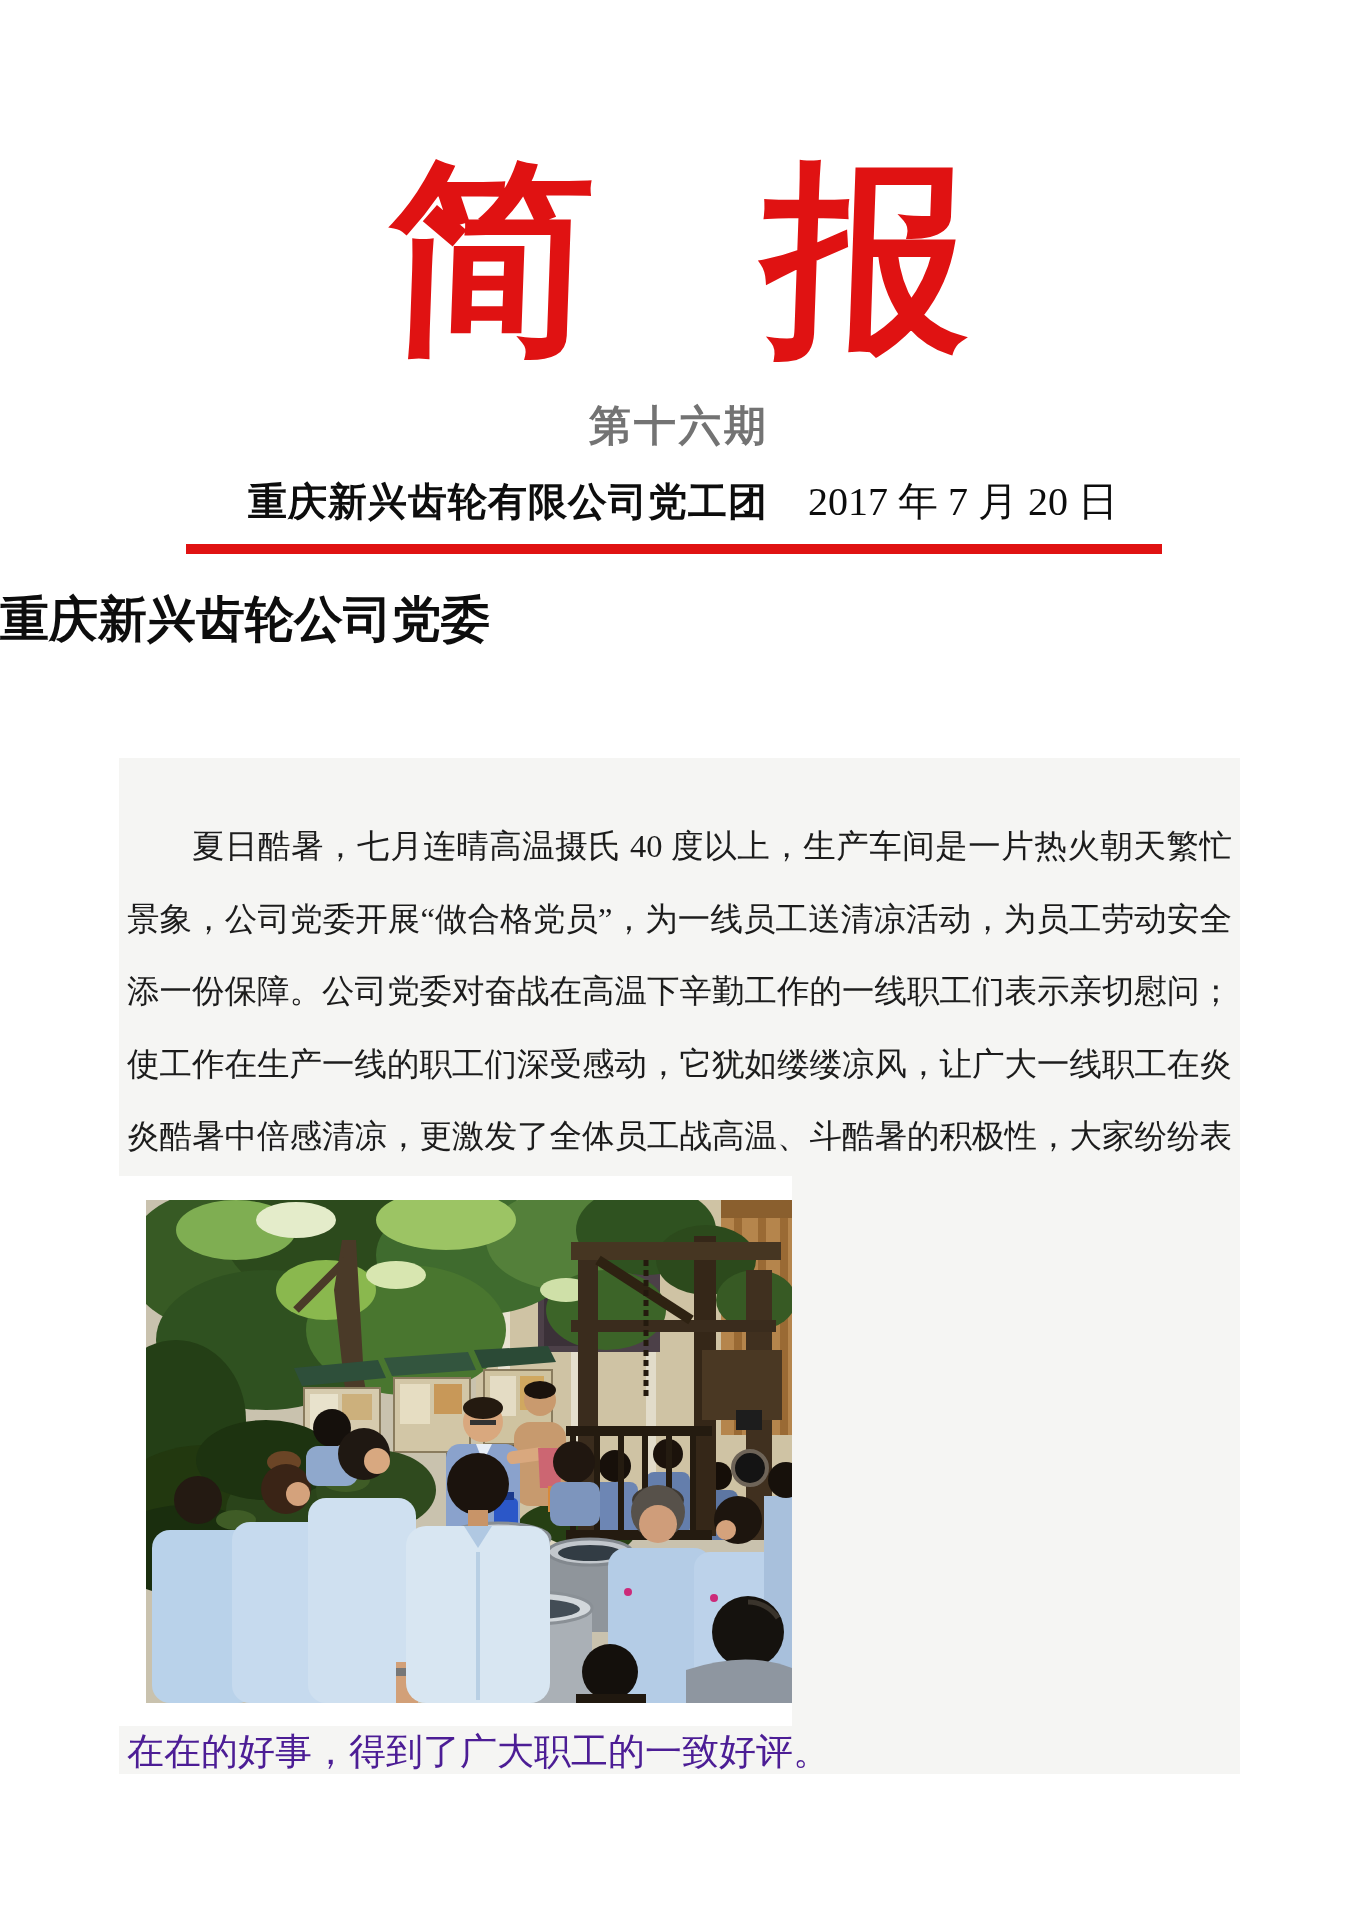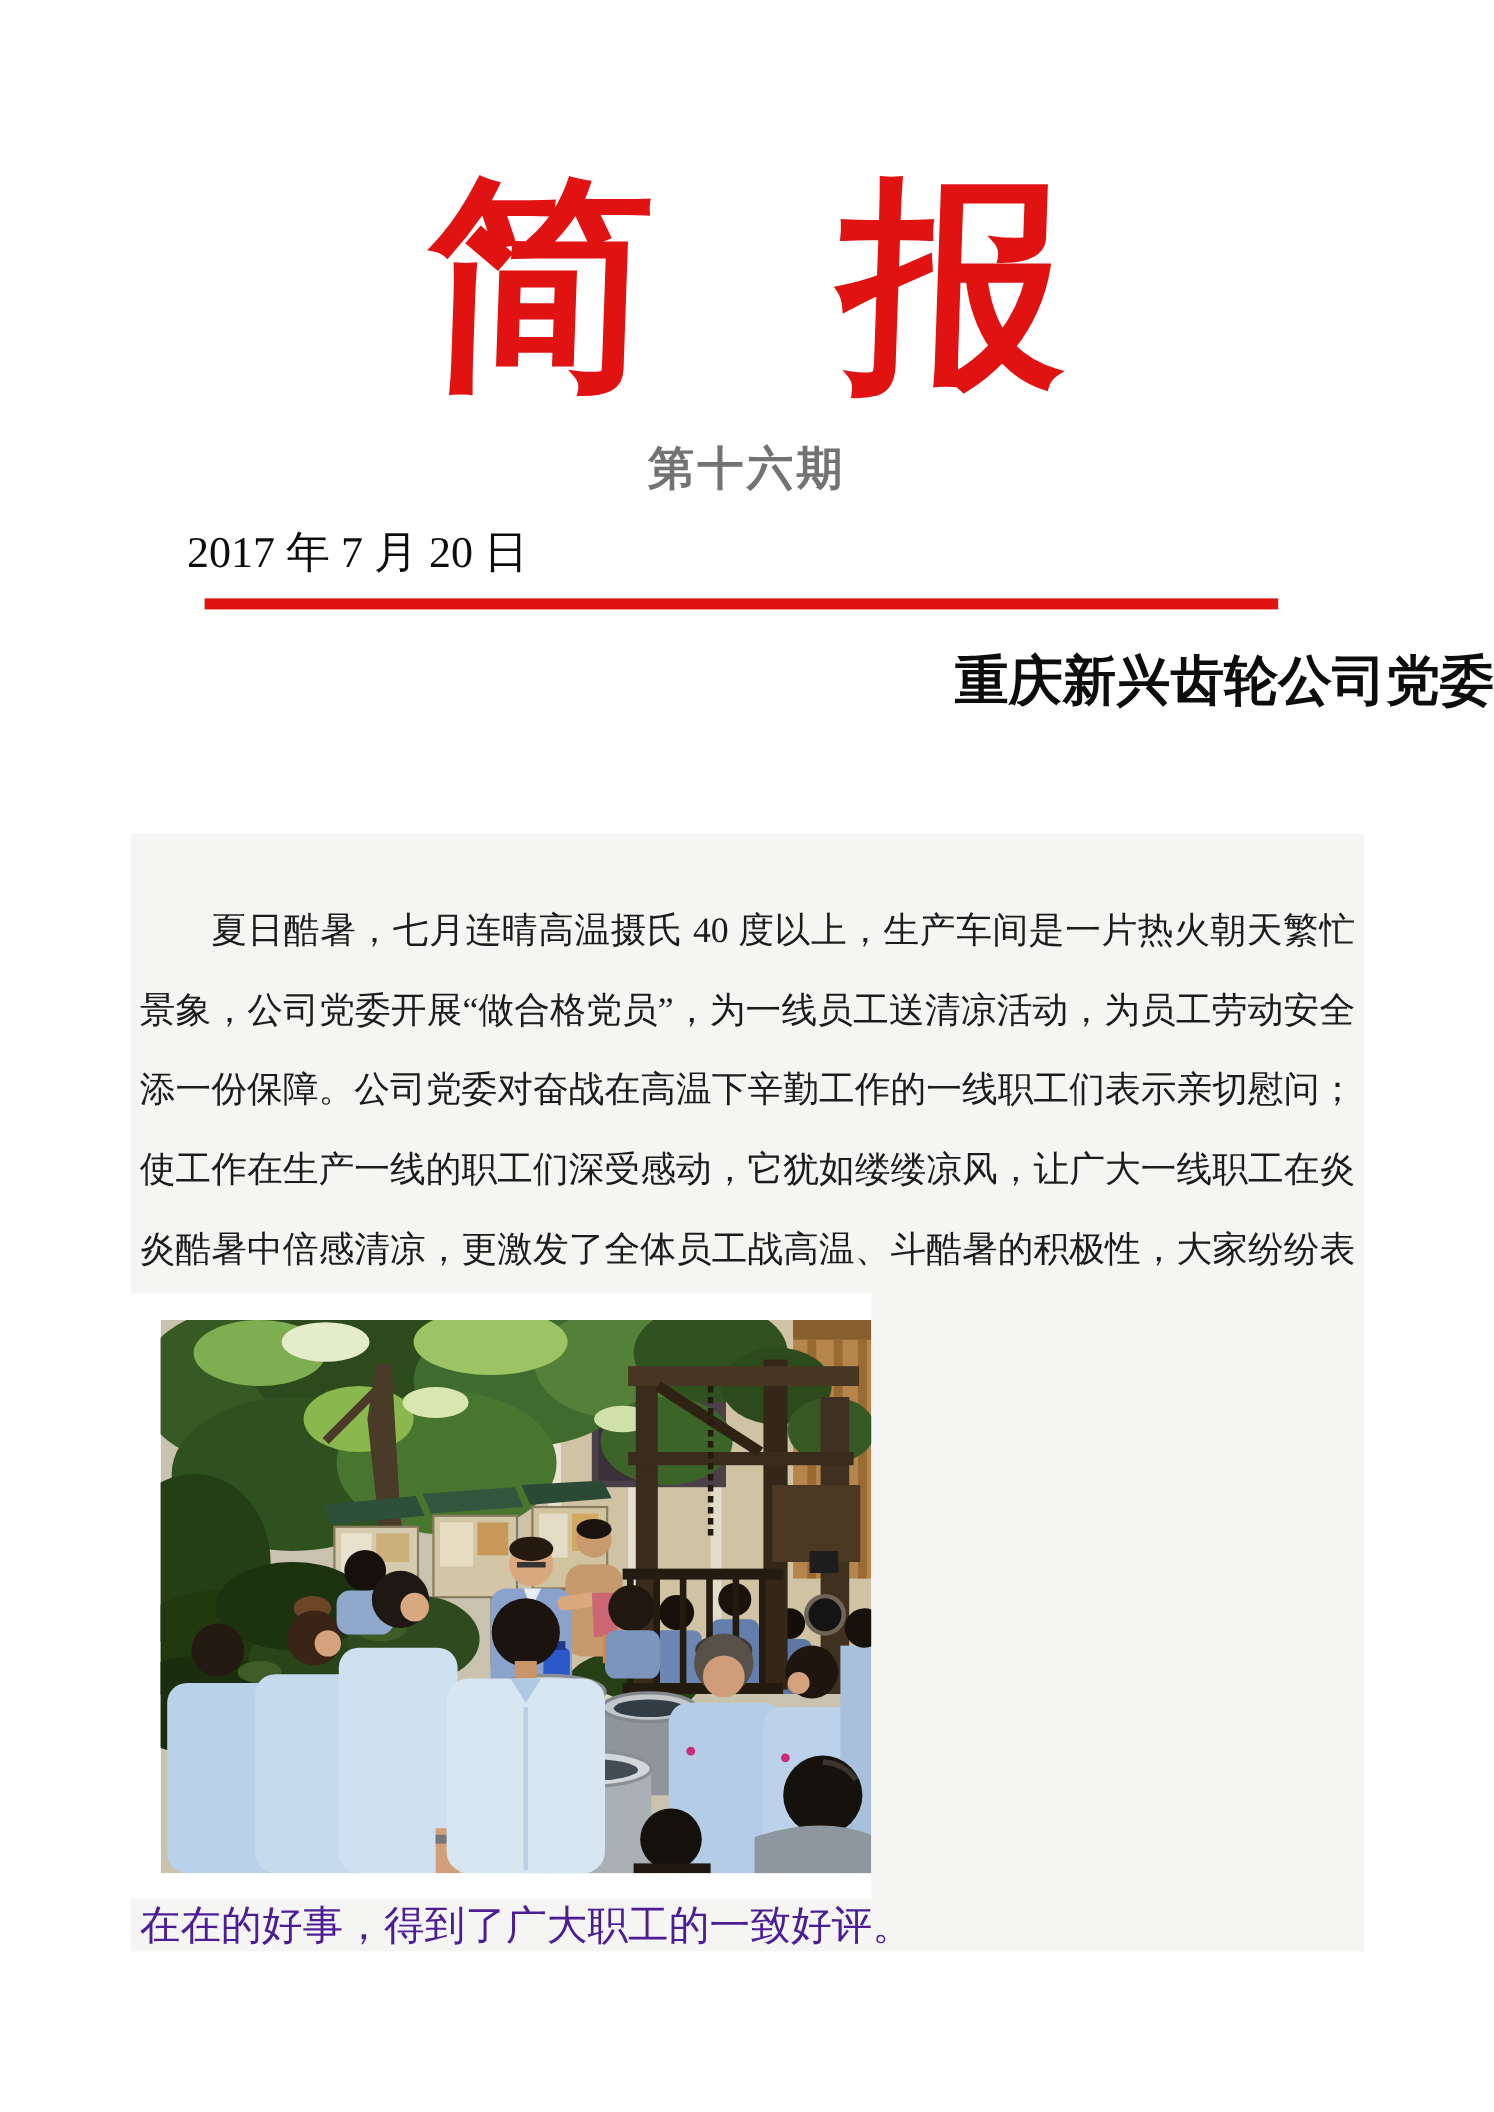--- a/index.html
+++ b/index.html
@@ -21,21 +21,21 @@
   .org-row{position:absolute;top:474px;left:170px;width:1020px;display:flex;
            justify-content:space-between;align-items:baseline;}
   .org-name{font-size:39px;font-weight:bold;color:#0d0d0d;padding-left:78px;
             font-family:"Liberation Sans","DejaVu Sans",sans-serif;letter-spacing:1px;}
   .org-date{font-size:40px;color:#0d0d0d;padding-right:72px;
             font-family:"Liberation Serif","DejaVu Serif",serif;}
 
   .red-rule{position:absolute;top:544px;left:186px;width:976px;height:10px;background:#e01212;}
 
   
-  .headline{position:absolute;top:582px;left:0;width:100%;text-align:right;
+  .headline{position:absolute;top:582px;left:0;width:100%;text-align:left;
             font-weight:bold;font-size:49px;line-height:74px;color:#0d0d0d;
             font-family:"Liberation Sans","DejaVu Sans",sans-serif;}
 
   
   .content{position:absolute;left:119px;top:758px;width:1121px;height:1016px;
            background:#f5f5f3;overflow:hidden;}
   .para-intro{box-sizing:border-box;margin:0;height:418px;padding:52px 8px 0 8px;
               font-size:32.5px;line-height:72.5px;text-align:justify;text-indent:2em;
               color:#1c1c1c;overflow:hidden;}
   .photo-row{display:flex;height:550px;}
@@ -52,20 +52,21 @@
 <div class="page">
 
   <div class="masthead">
     <span>简</span>
     <span>报</span>
   </div>
 
   <div class="issue">第十六期</div>
 
   <div class="org-row">
+    <span class="org-name">重庆新兴齿轮有限公司党工团</span>
     <span class="org-date">2017 年 7 月 20 日</span>
   </div>
 
   <div class="red-rule"></div>
 
   <div class="headline">
     <div>重庆新兴齿轮公司党委</div>
   </div>
 
   <div class="content">

